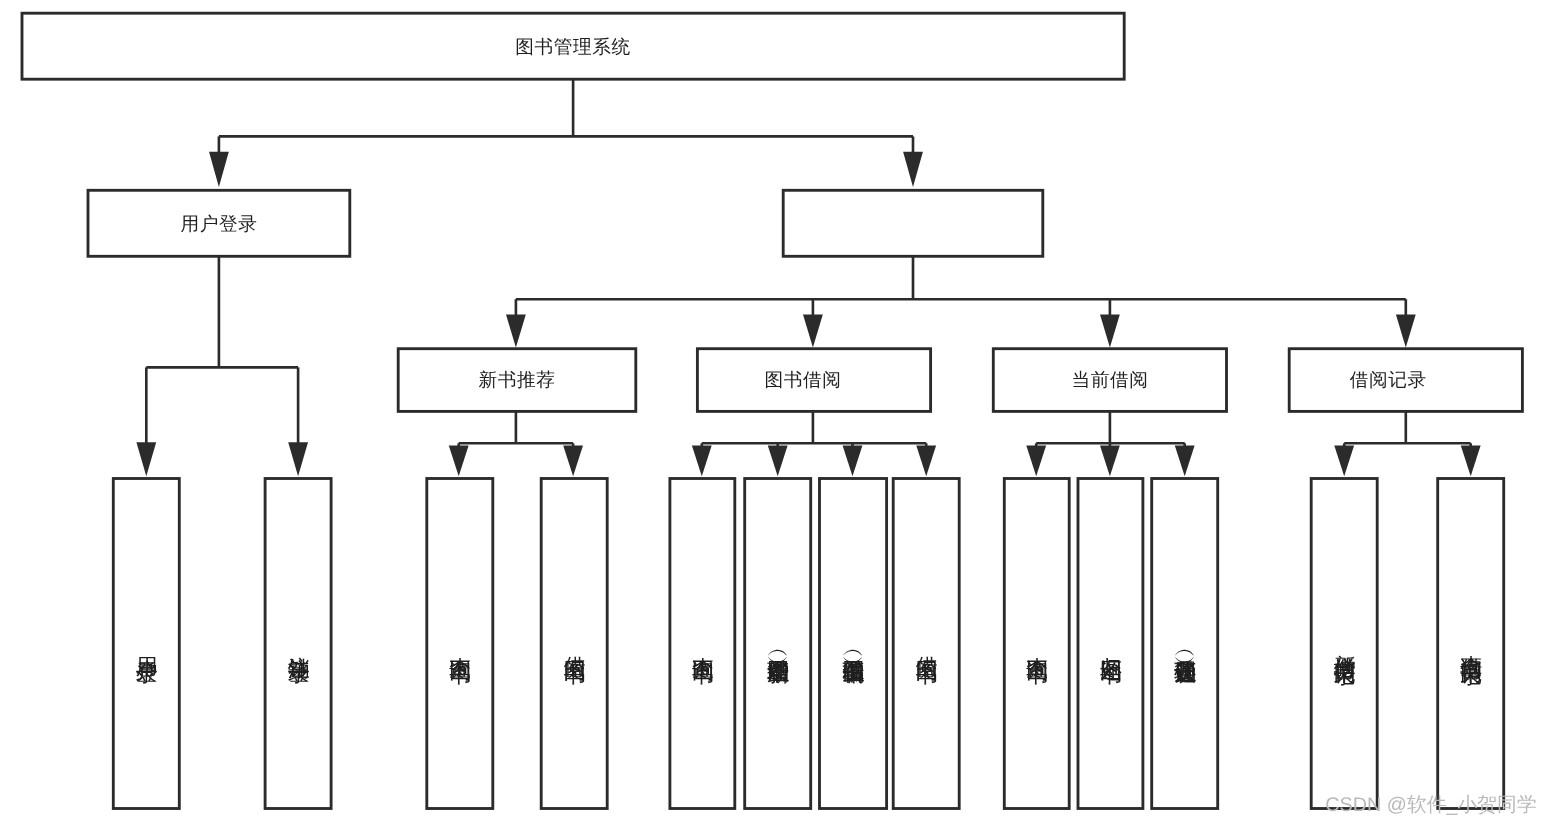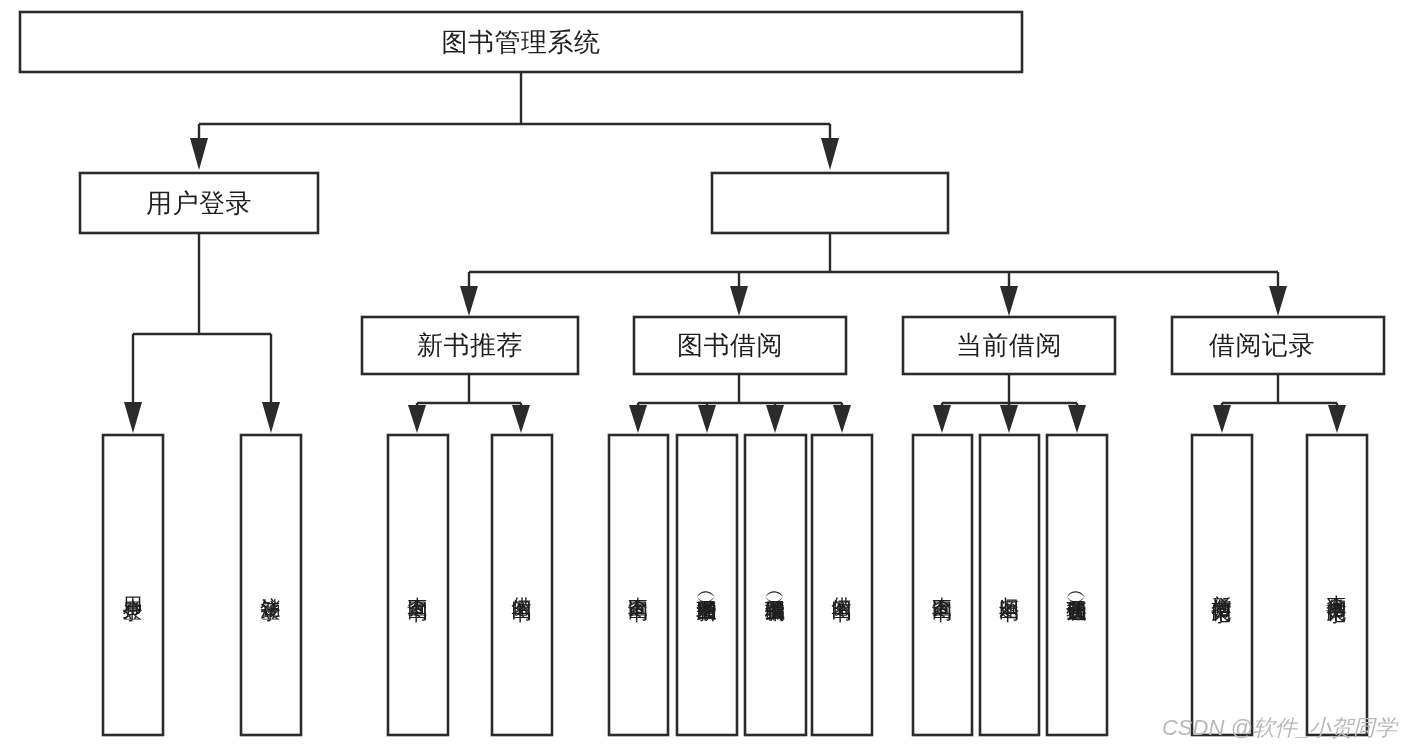--- a/index.html
+++ b/index.html
@@ -38,21 +38,21 @@
   .arrow-head {
     fill: #2b2b2b;
     stroke: none;
   }
   .node-label-h {
     position: absolute;
     display: flex;
     align-items: center;
     justify-content: center;
     color: #1f1f1f;
-    font-size: 26px;
+    font-size: 17px;
     letter-spacing: 0.5px;
     white-space: nowrap;
     pointer-events: none;
     font-family: Liberation Serif, serif;
   }
   .node-label-v {
     position: absolute;
     display: flex;
     align-items: center;
     justify-content: center;
@@ -66,24 +66,23 @@
   }
   .node-label-v.tight {
     letter-spacing: 0px;
     font-size: 20px;
   }
   #watermark {
     position: absolute;
     right: 8px;
     bottom: 4px;
     color: #b9b9b9;
-    font-size: 22px;
+    font-size: 18px;
     white-space: nowrap;
     pointer-events: none;
-    font-style: italic;
   }
 </style>
 </head>
 <body>
 
 <div id="diagram-root">
 
   <svg class="diagram-svg" viewBox="0 0 1405 747">
 
     <g>

